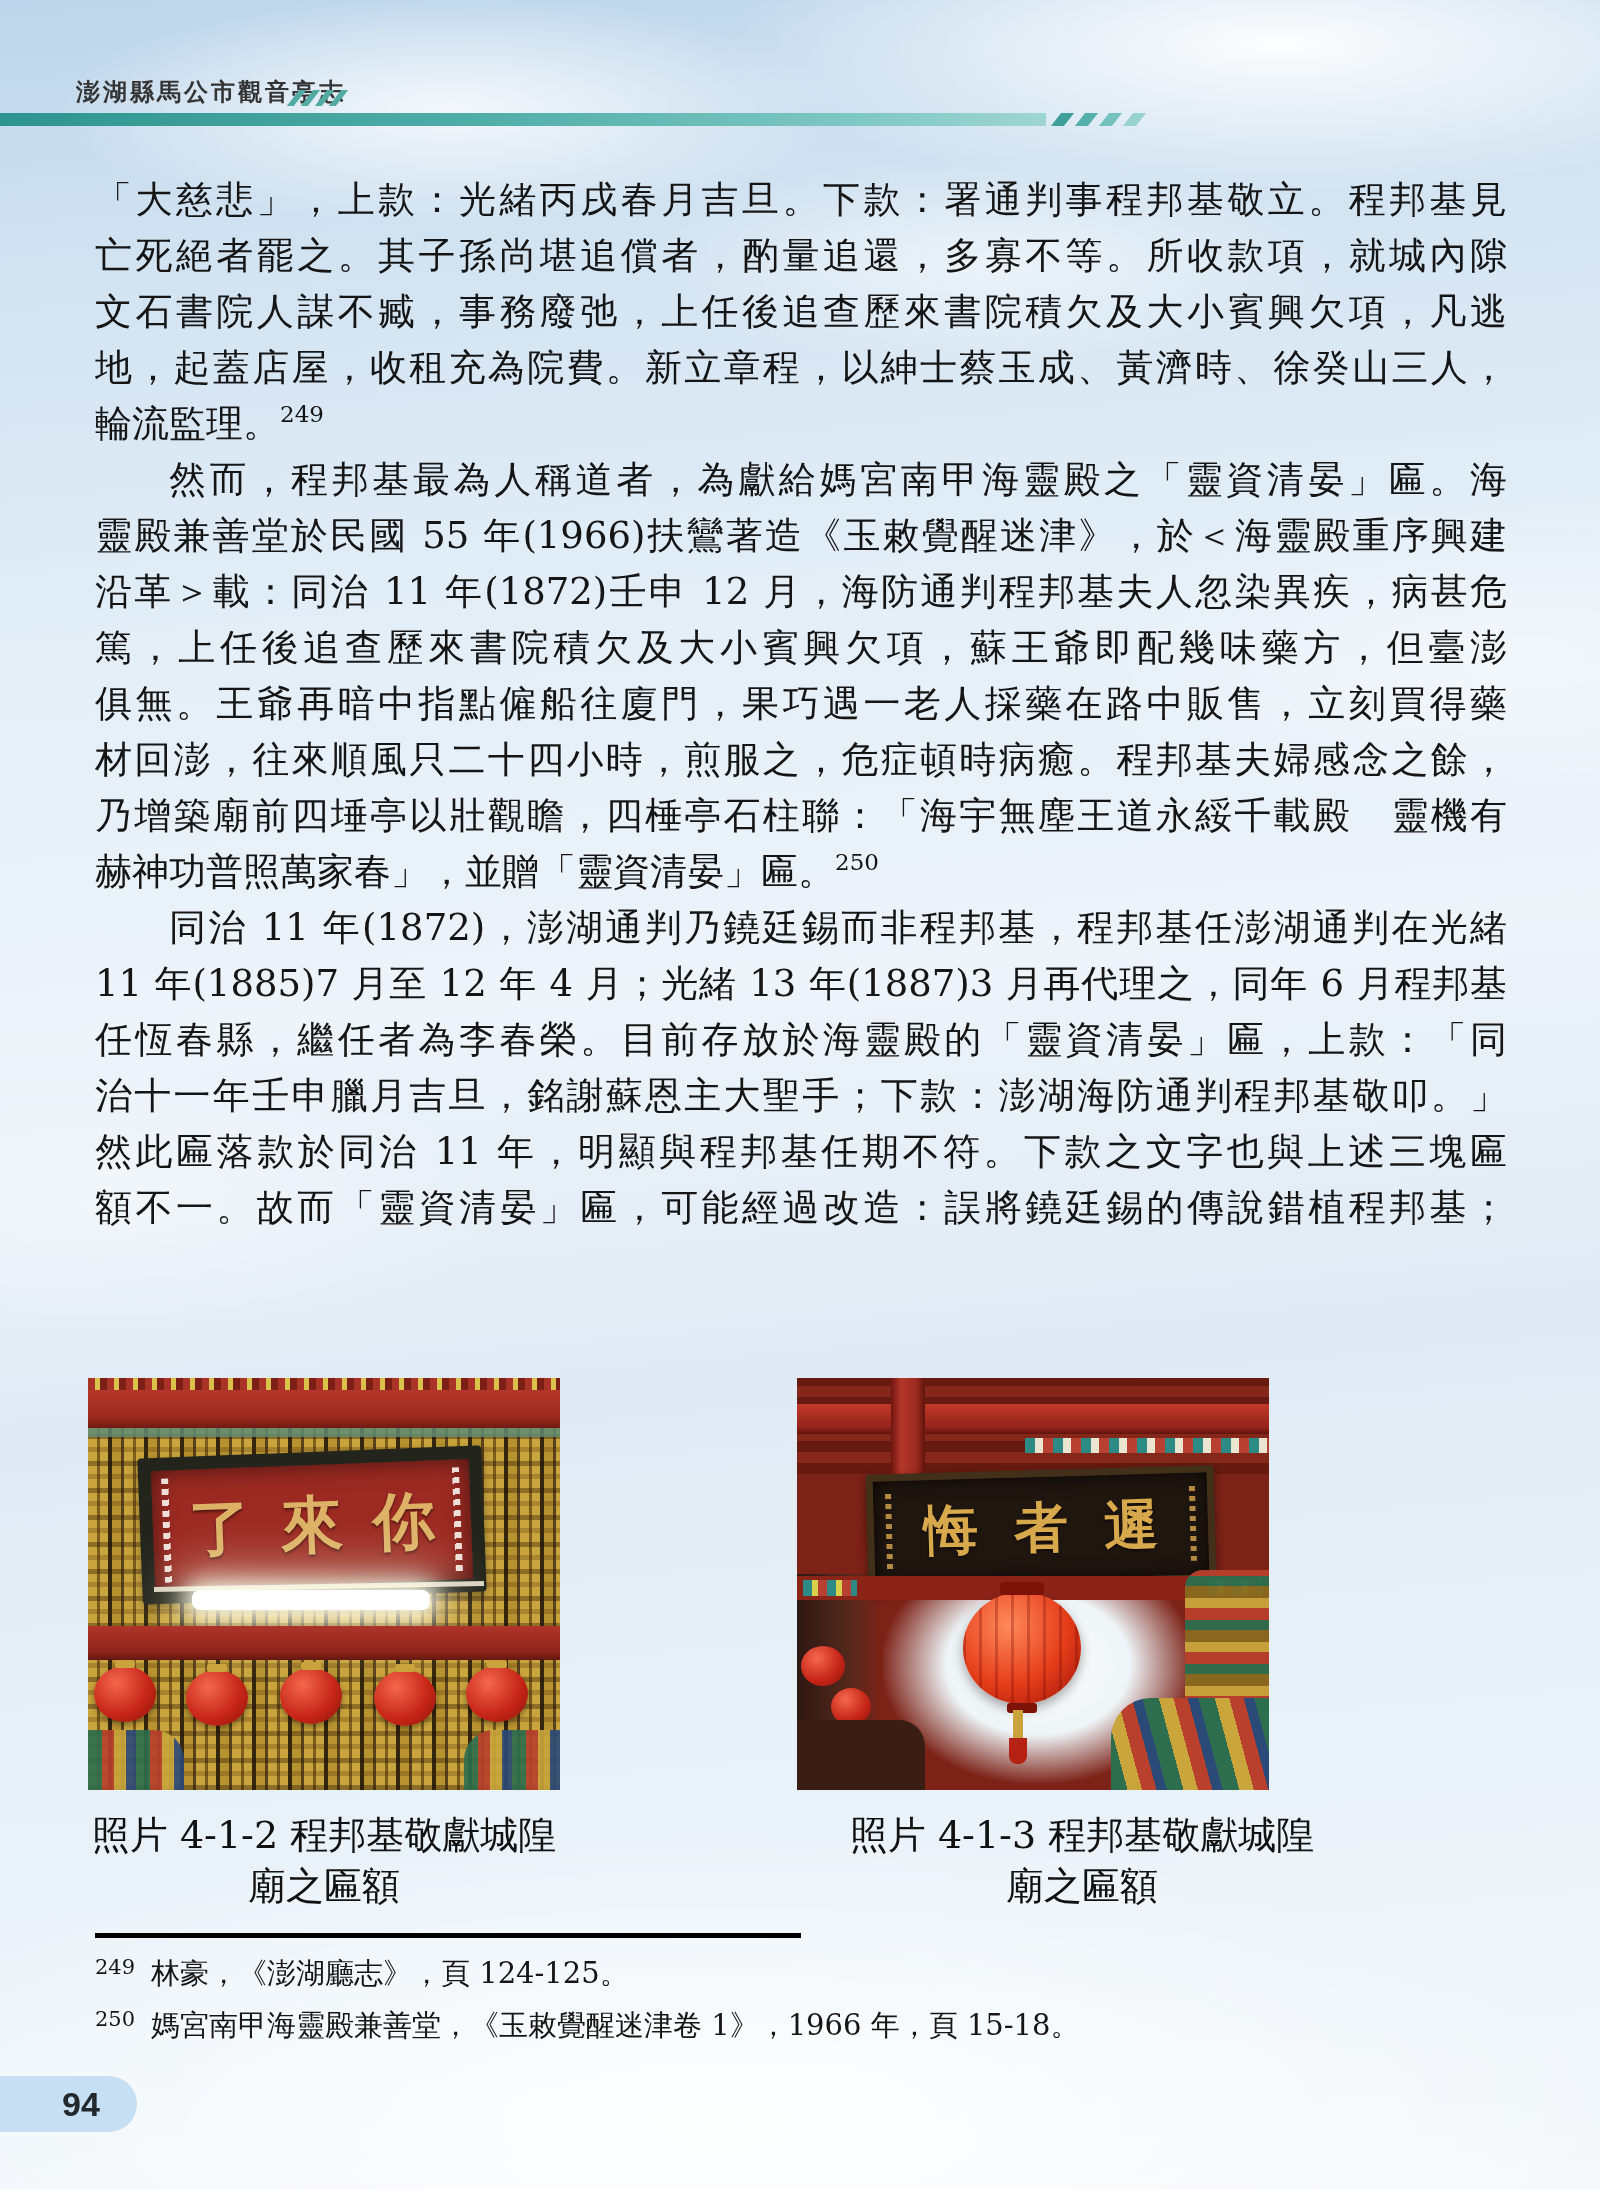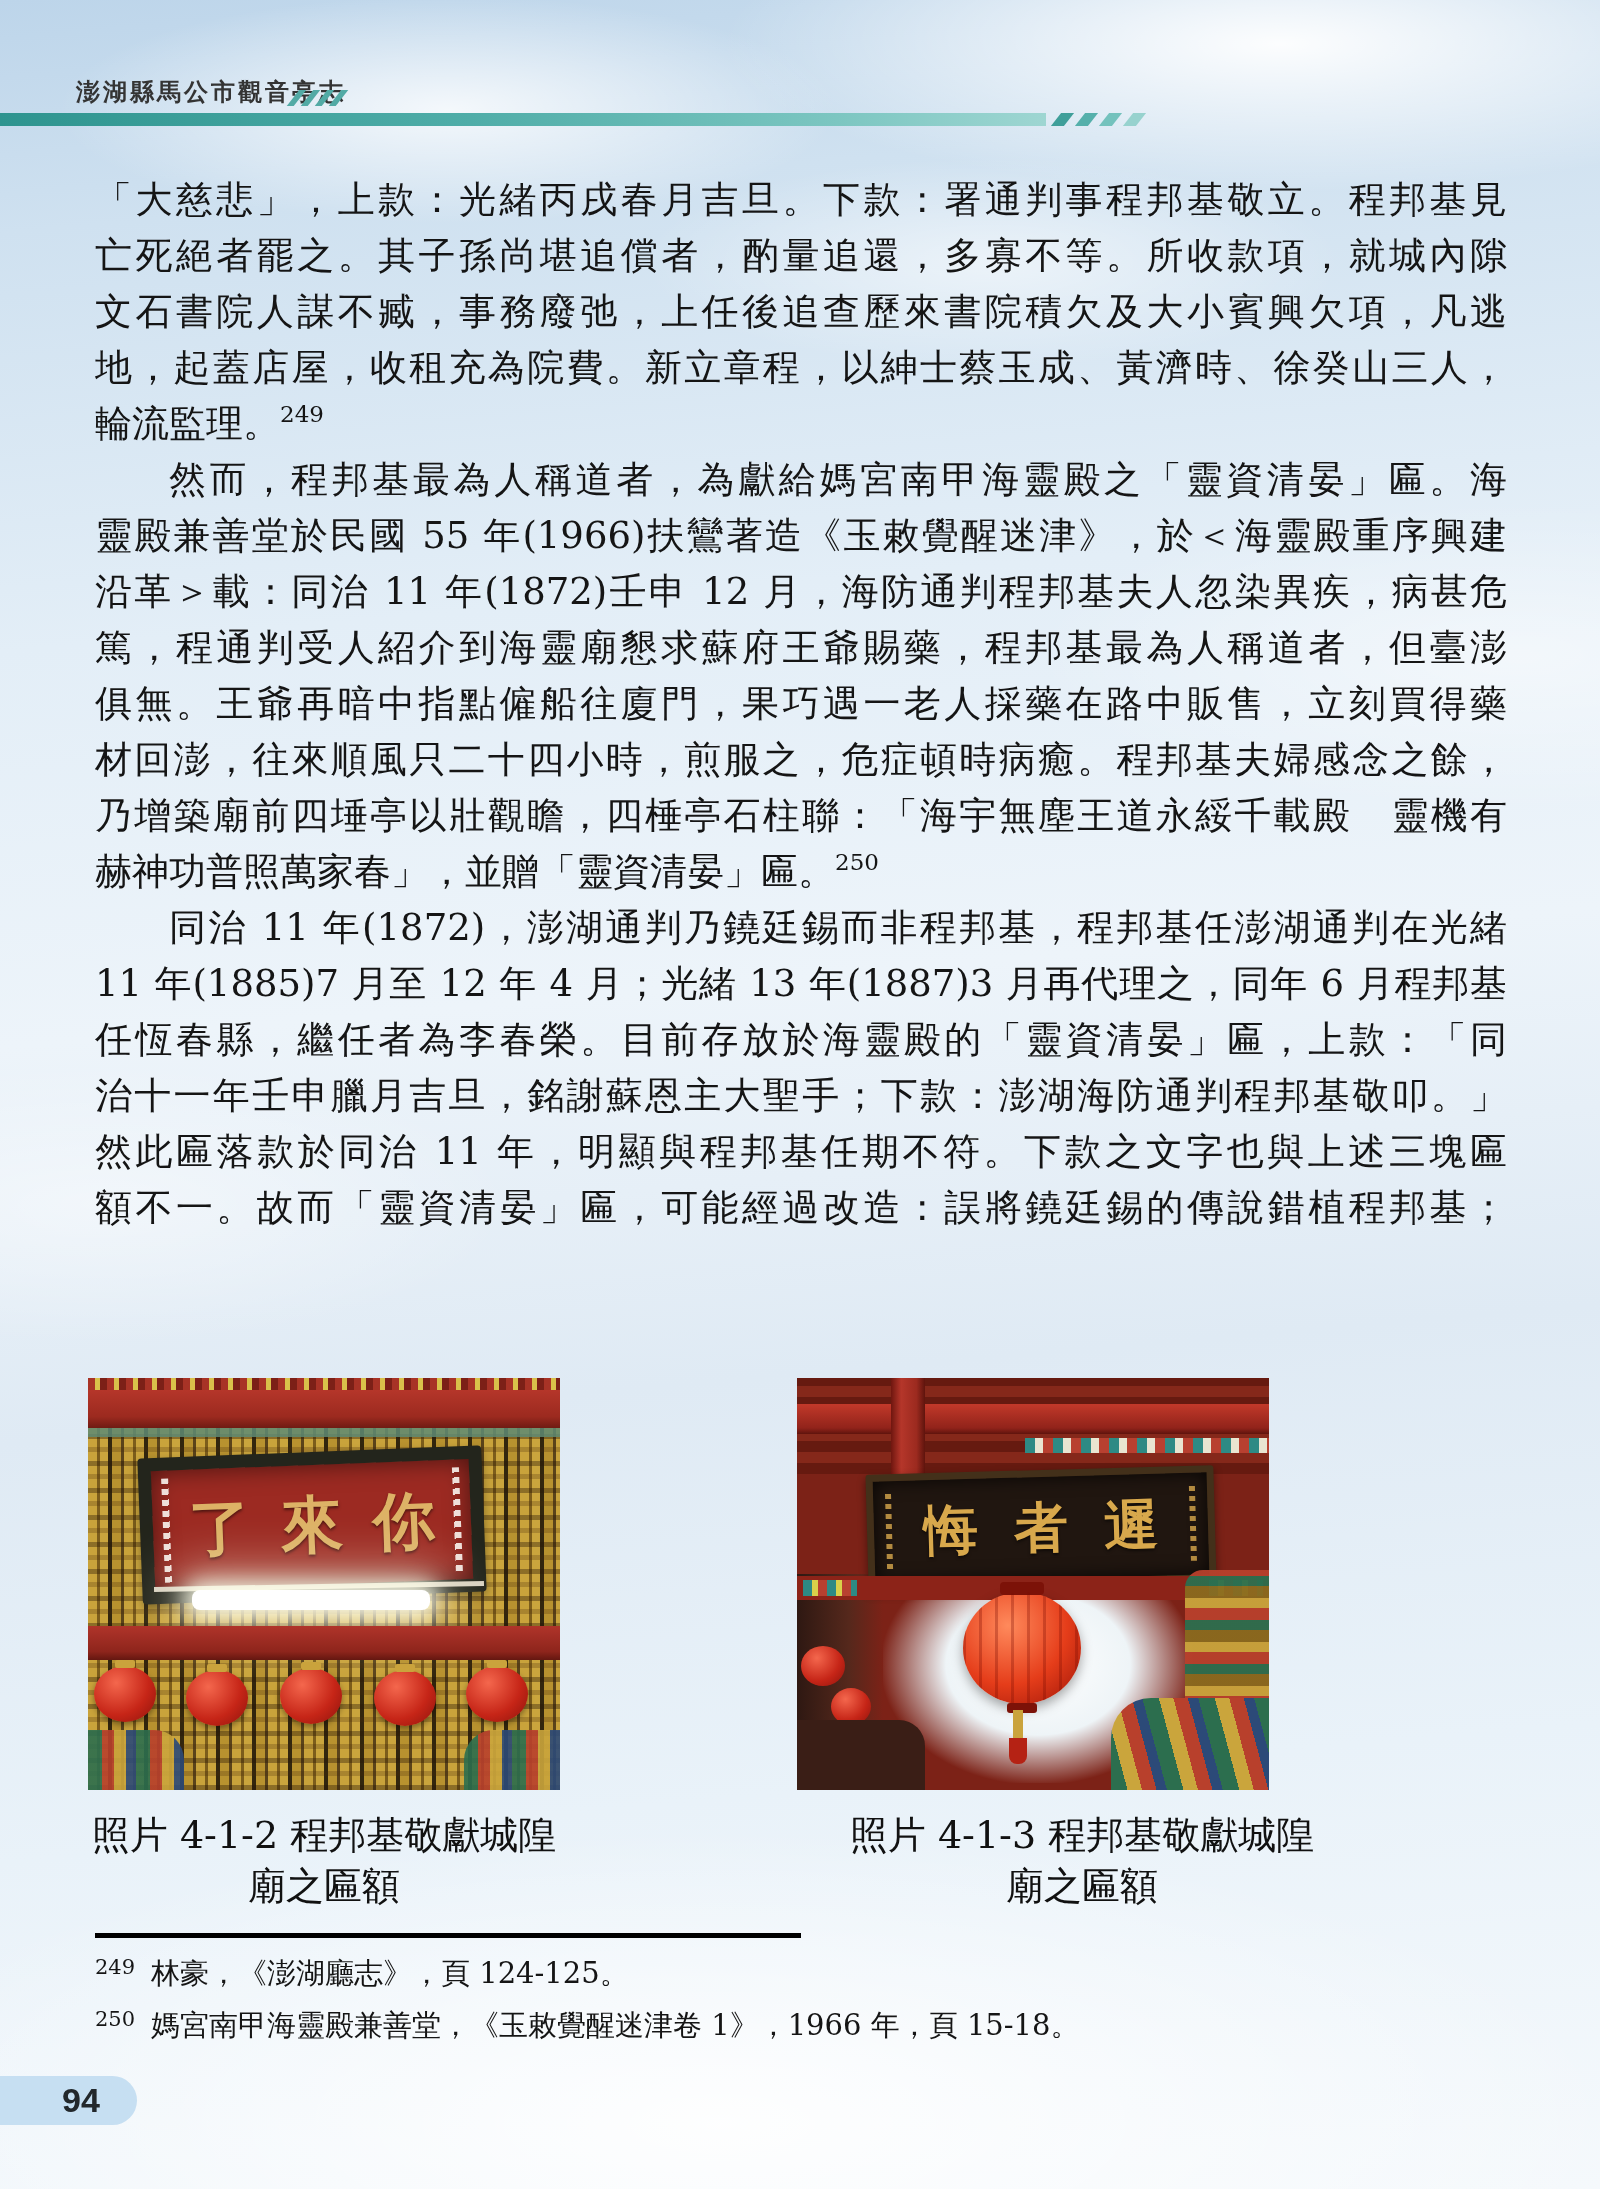--- a/index.html
+++ b/index.html
@@ -143,21 +143,21 @@
   .caption-left{left:88px;} .caption-right{left:842px; width:480px;}
 
   
   .fn-rule{position:absolute; left:95px; top:1933px; width:706px; height:5px; background:#000;}
   .footnotes{position:absolute; left:95px; top:1948px; width:1412px; font-size:29px; color:#151515;}
   .fn-line{position:relative; padding-left:56px; line-height:50px; margin-bottom:2px;}
   .fn-num{position:absolute; left:0; top:-6px; font-size:21px;}
 
   
   .page-badge{
-    position:absolute; left:0; top:2076px; width:137px; height:49px;
+    position:absolute; left:0; top:2076px; width:137px; height:56px;
     background:#c6dff2; border-radius:0 28px 28px 0;
     display:flex; align-items:center;
   }
   .page-badge span{margin-left:62px; font-size:34px; font-weight:600; color:#23282c;
     font-family:"Liberation Sans","DejaVu Sans",sans-serif;}
 </style>
 </head>
 <body>
 
 <div class="page">
@@ -179,21 +179,21 @@
 
   <div class="body-text">
       <div class="line just">「大慈悲」，上款：光緒丙戌春月吉旦。下款：署通判事程邦基敬立。程邦基見</div>
       <div class="line just">亡死絕者罷之。其子孫尚堪追償者，酌量追還，多寡不等。所收款項，就城內隙</div>
       <div class="line just">文石書院人謀不臧，事務廢弛，上任後追查歷來書院積欠及大小賓興欠項，凡逃</div>
       <div class="line just">地，起蓋店屋，收租充為院費。新立章程，以紳士蔡玉成、黃濟時、徐癸山三人，</div>
       <div class="line">輪流監理。<sup>249</sup></div>
       <div class="line just indent">然而，程邦基最為人稱道者，為獻給媽宮南甲海靈殿之「靈資清晏」匾。海</div>
       <div class="line just">靈殿兼善堂於民國 55 年(1966)扶鸞著造《玉敕覺醒迷津》，於＜海靈殿重序興建</div>
       <div class="line just">沿革＞載：同治 11 年(1872)壬申 12 月，海防通判程邦基夫人忽染異疾，病甚危</div>
-      <div class="line just">篤，程通判受人紹介到海靈廟懇求蘇府王爺賜藥，程邦基最為人稱道者，但臺澎</div>
+      <div class="line just">篤，上任後追查歷來書院積欠及大小賓興欠項，蘇王爺即配幾味藥方，但臺澎</div>
       <div class="line just">俱無。王爺再暗中指點僱船往廈門，果巧遇一老人採藥在路中販售，立刻買得藥</div>
       <div class="line just">材回澎，往來順風只二十四小時，煎服之，危症頓時病癒。程邦基夫婦感念之餘，</div>
       <div class="line just">乃增築廟前四埵亭以壯觀瞻，四棰亭石柱聯：「海宇無塵王道永綏千載殿　靈機有</div>
       <div class="line">赫神功普照萬家春」，並贈「靈資清晏」匾。<sup>250</sup></div>
       <div class="line just indent">同治 11 年(1872)，澎湖通判乃鐃廷錫而非程邦基，程邦基任澎湖通判在光緒</div>
       <div class="line just">11 年(1885)7 月至 12 年 4 月；光緒 13 年(1887)3 月再代理之，同年 6 月程邦基轉</div>
       <div class="line just">任恆春縣，繼任者為李春榮。目前存放於海靈殿的「靈資清晏」匾，上款：「同</div>
       <div class="line just">治十一年壬申臘月吉旦，銘謝蘇恩主大聖手；下款：澎湖海防通判程邦基敬叩。」</div>
       <div class="line just">然此匾落款於同治 11 年，明顯與程邦基任期不符。下款之文字也與上述三塊匾</div>
       <div class="line just">額不一。故而「靈資清晏」匾，可能經過改造：誤將鐃廷錫的傳說錯植程邦基；</div>

